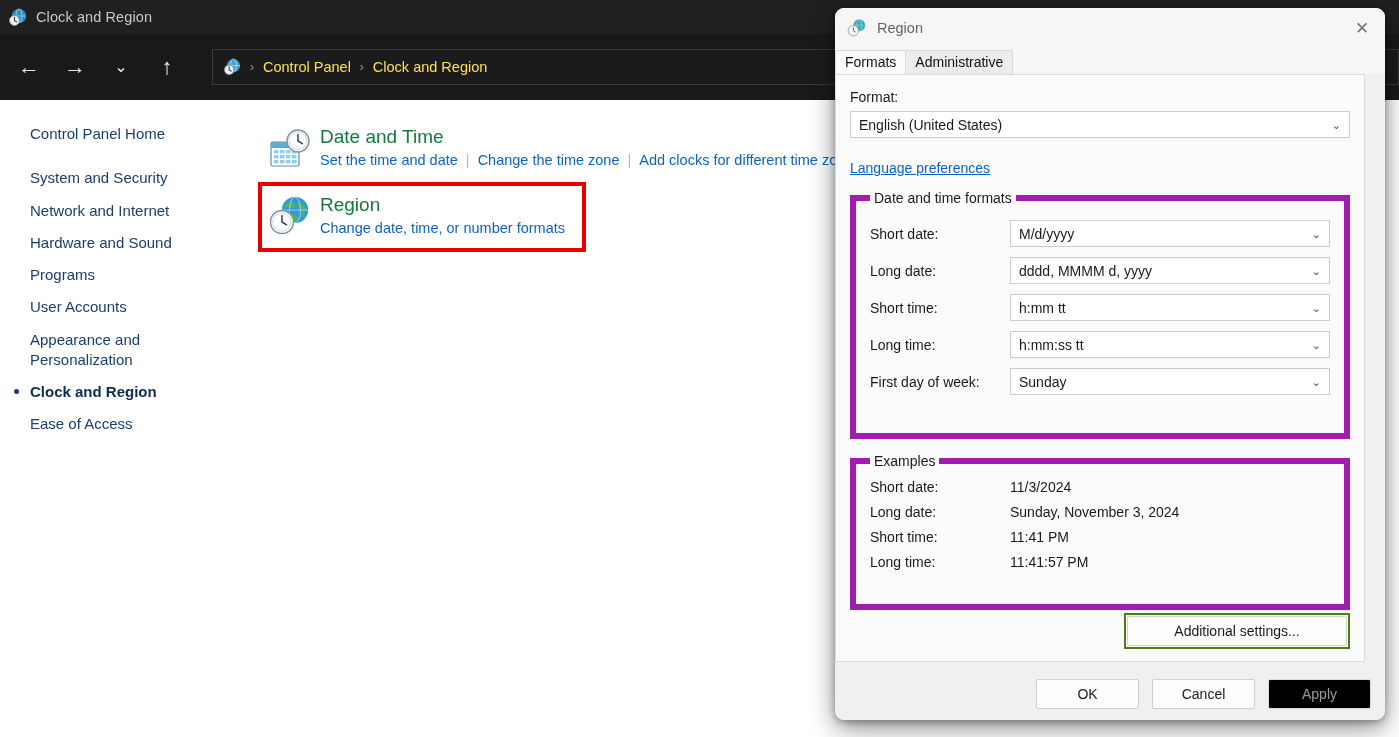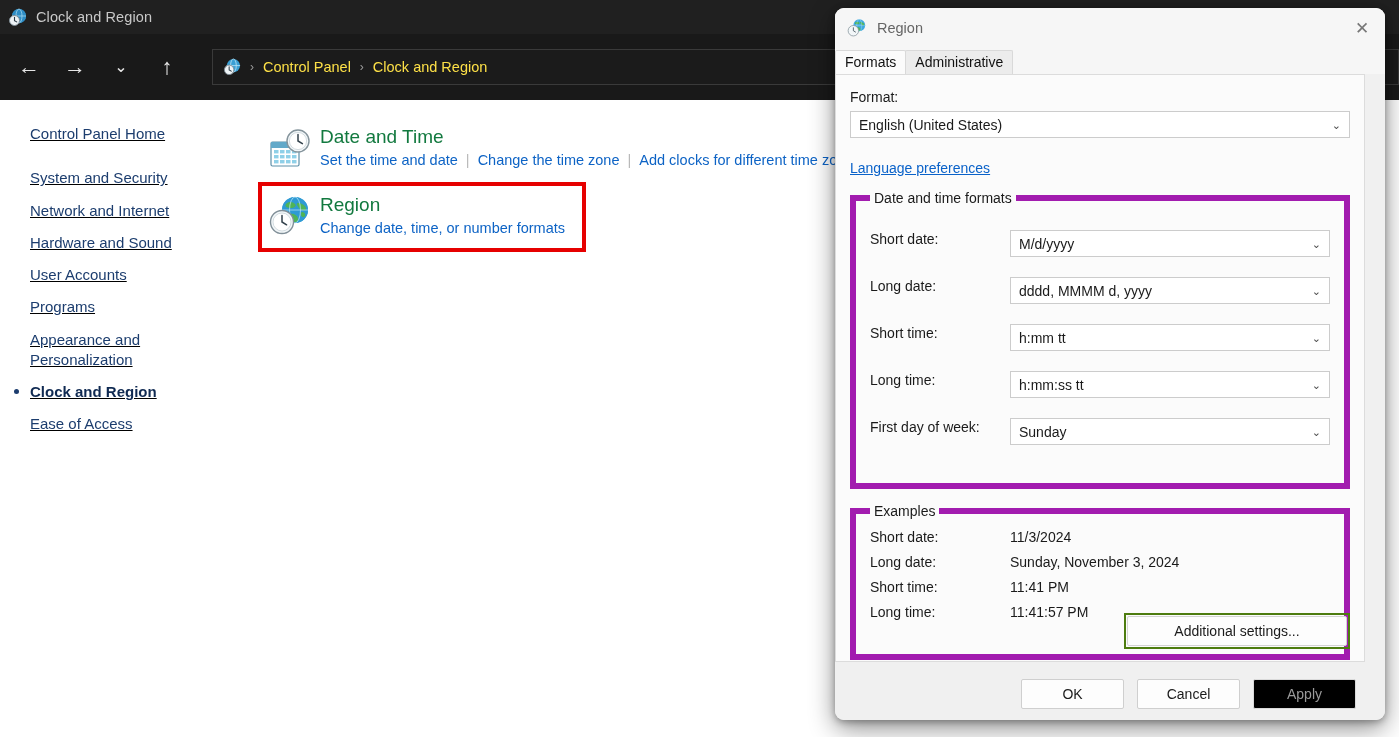--- a/index.html
+++ b/index.html
@@ -57,21 +57,21 @@
 
   .cp-body {
     position: absolute; left: 0; top: 100px;
     width: 1399px; height: 637px;
     background: #ffffff;
   }
 
   
   .sidebar {
     position: absolute; left: 0; top: 0;
-    width: 248px; padding-top: 18px; text-decoration: underline;
+    width: 248px; padding-top: 18px;
   }
   .side-item {
     color: #1c3d6e; font-size: 15px;
     padding: 6px 0 6px 30px;
     line-height: 1.35;
     position: relative;
   }
   .side-item.home { margin-bottom: 12px; }
   .side-item.current { font-weight: bold; color: #102a52; }
   .side-bullet {
@@ -184,21 +184,21 @@
     margin: 0;
   }
   fieldset.grp > legend {
     font-size: 14px; color: #1a1a1a; padding: 0 4px;
   }
   .row {
     display: flex; align-items: center;
     margin-bottom: 10px;
   }
   .row .rlbl { width: 140px; font-size: 14px; }
-  .row .combo { flex: 1; margin-top: 10px; }
+  .row .combo { flex: 1; }
   .exrow { display: flex; margin-bottom: 9px; font-size: 14px; }
   .exrow .exlbl { width: 140px; }
   .exrow .exval { flex: 1; }
   .addl-wrap {
     position: absolute; right: 14px; bottom: 12px;
     border: 2px solid #4d7c0f;
     padding: 1px;
   }
   .btn {
     background: #fdfdfd;
@@ -209,21 +209,21 @@
     display: flex; align-items: center; justify-content: center;
     border-radius: 2px;
   }
   .btn.disabled { color: #9a9a9a; background: #000000; border-color: #dadada; }
   .addl-wrap .btn { min-width: 220px; border: 1px solid #d3d3d3; }
   .dlg-footer {
     position: absolute; left: 0; bottom: 0;
     width: 550px; height: 52px;
     background: #f0f0f0;
     display: flex; align-items: center; justify-content: flex-end;
-    padding-right: 29px; gap: 13px;
+    padding-right: 14px; gap: 13px;
   }
 </style>
 </head>
 <body>
 
 <div id="root">
 
   <div class="cp-window">
 
     <div class="cp-titlebar">
@@ -263,22 +263,22 @@
       </div>
     </div>
 
     <div class="cp-body">
 
       <div class="sidebar">
         <div class="side-item home">Control Panel Home</div>
         <div class="side-item">System and Security</div>
         <div class="side-item">Network and Internet</div>
         <div class="side-item">Hardware and Sound</div>
+        <div class="side-item">Programs</div>
         <div class="side-item">User Accounts</div>
-        <div class="side-item">Programs</div>
         <div class="side-item" style="max-width:170px">Appearance and Personalization</div>
         <div class="side-item current">
           <span class="side-bullet"></span>
           <span>Clock and Region</span>
         </div>
         <div class="side-item">Ease of Access</div>
       </div>
 
       <div class="main-list">
 

